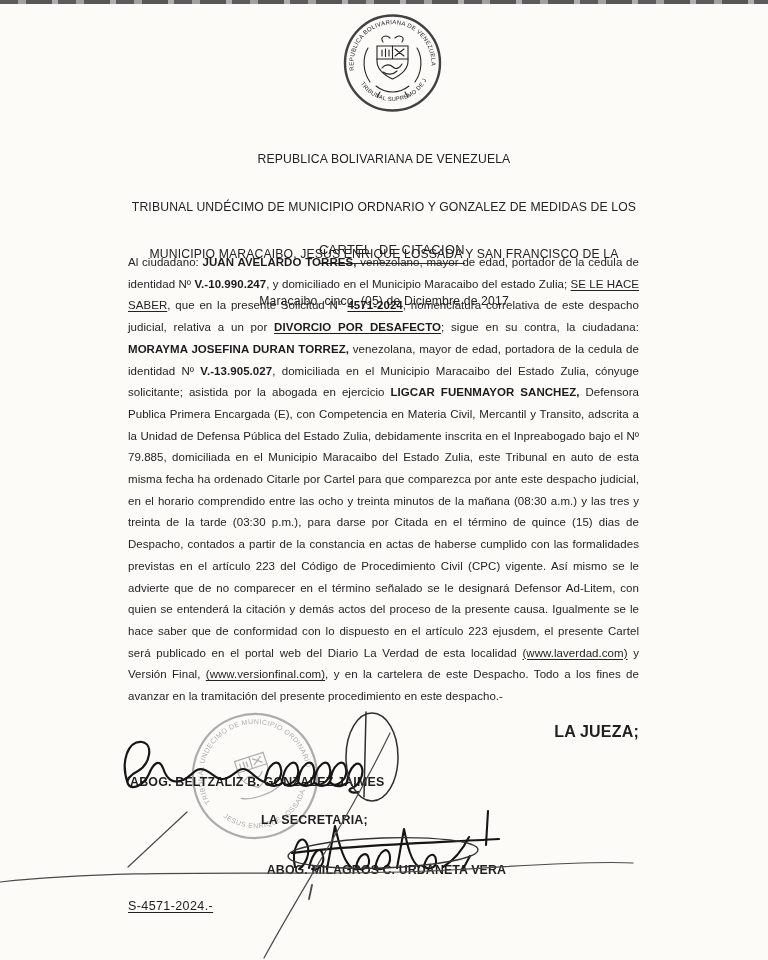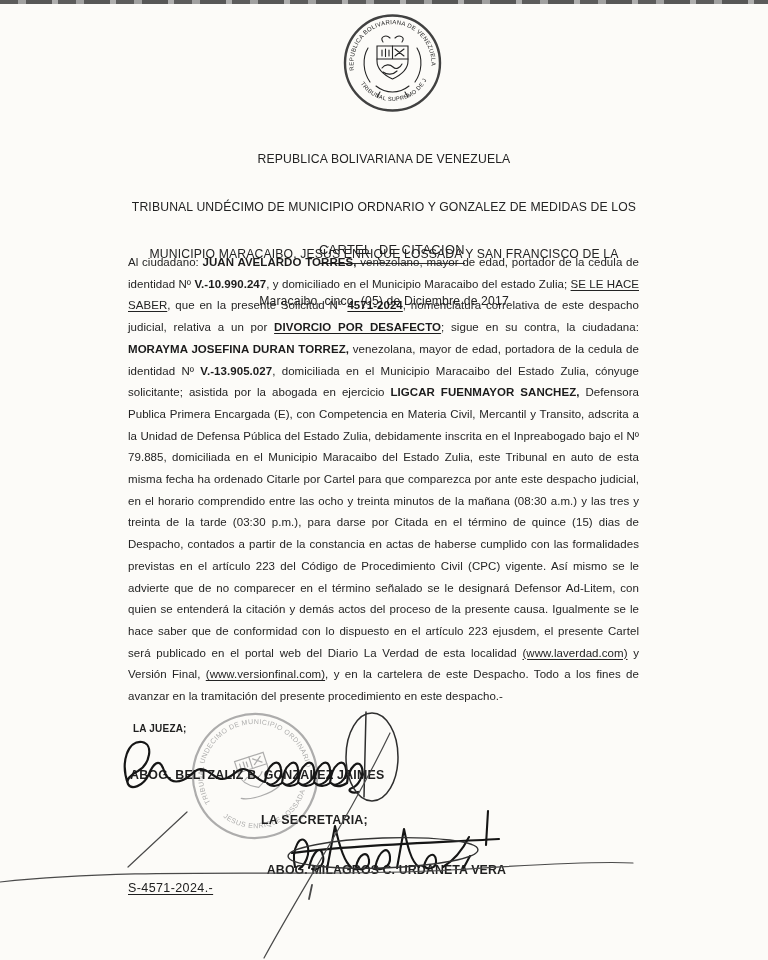--- a/index.html
+++ b/index.html
@@ -36,30 +36,30 @@
   
   .content{position:absolute;left:128px;top:252px;width:511px;}
   .body-par{
     font-size:11.5px;line-height:21.7px;text-align:justify;
     color:#242424;letter-spacing:.05px;
   }
   .body-par .b{font-weight:700;color:#1b1b1b;}
   .body-par .u{text-decoration:underline;text-underline-offset:2px;}
   
   .sig-judge{position:relative;margin-top:15px;height:66px;z-index:1;}
-  .sig-judge .label{position:relative;z-index:1;font-weight:700;font-size:10px;letter-spacing:.2px;padding-left:5px;}
+  .sig-judge .label{position:relative;z-index:1;font-weight:700;font-size:16px;letter-spacing:.2px;padding-left:5px;text-align:right;}
   .sig-judge .name{position:relative;z-index:1;font-weight:700;font-size:12.4px;letter-spacing:.2px;margin-top:34px;padding-left:2px;}
   .judge-stamp{position:absolute;left:52px;top:-22px;width:150px;height:150px;z-index:0;opacity:.72;}
   .judge-sign{position:absolute;left:-12px;top:-27px;width:300px;height:116px;z-index:2;pointer-events:none;}
   .sig-secretary{position:relative;width:245px;margin-left:auto;margin-right:133px;margin-top:24px;z-index:1;}
   .sig-secretary .label{font-weight:700;font-size:12.5px;letter-spacing:.2px;padding-right:22px;position:relative;z-index:1;}
   .sig-secretary .name{font-weight:700;font-size:12.4px;letter-spacing:.1px;text-align:right;margin-top:36px;position:relative;z-index:1;}
   .secretary-sign{position:absolute;left:-2px;top:-14px;width:250px;height:100px;z-index:2;pointer-events:none;}
   .case-ref{
-    margin-top:4px;font-size:12.5px;letter-spacing:.4px;color:#202020;
+    margin-top:22px;font-size:12.5px;letter-spacing:.4px;color:#202020;
     text-decoration:underline;text-underline-offset:2px;width:max-content;
   }
   
   .flourish{position:absolute;inset:0;z-index:3;pointer-events:none;}
   svg{overflow:visible;}
 </style>
 </head>
 <body>
 
 <div class="page">

